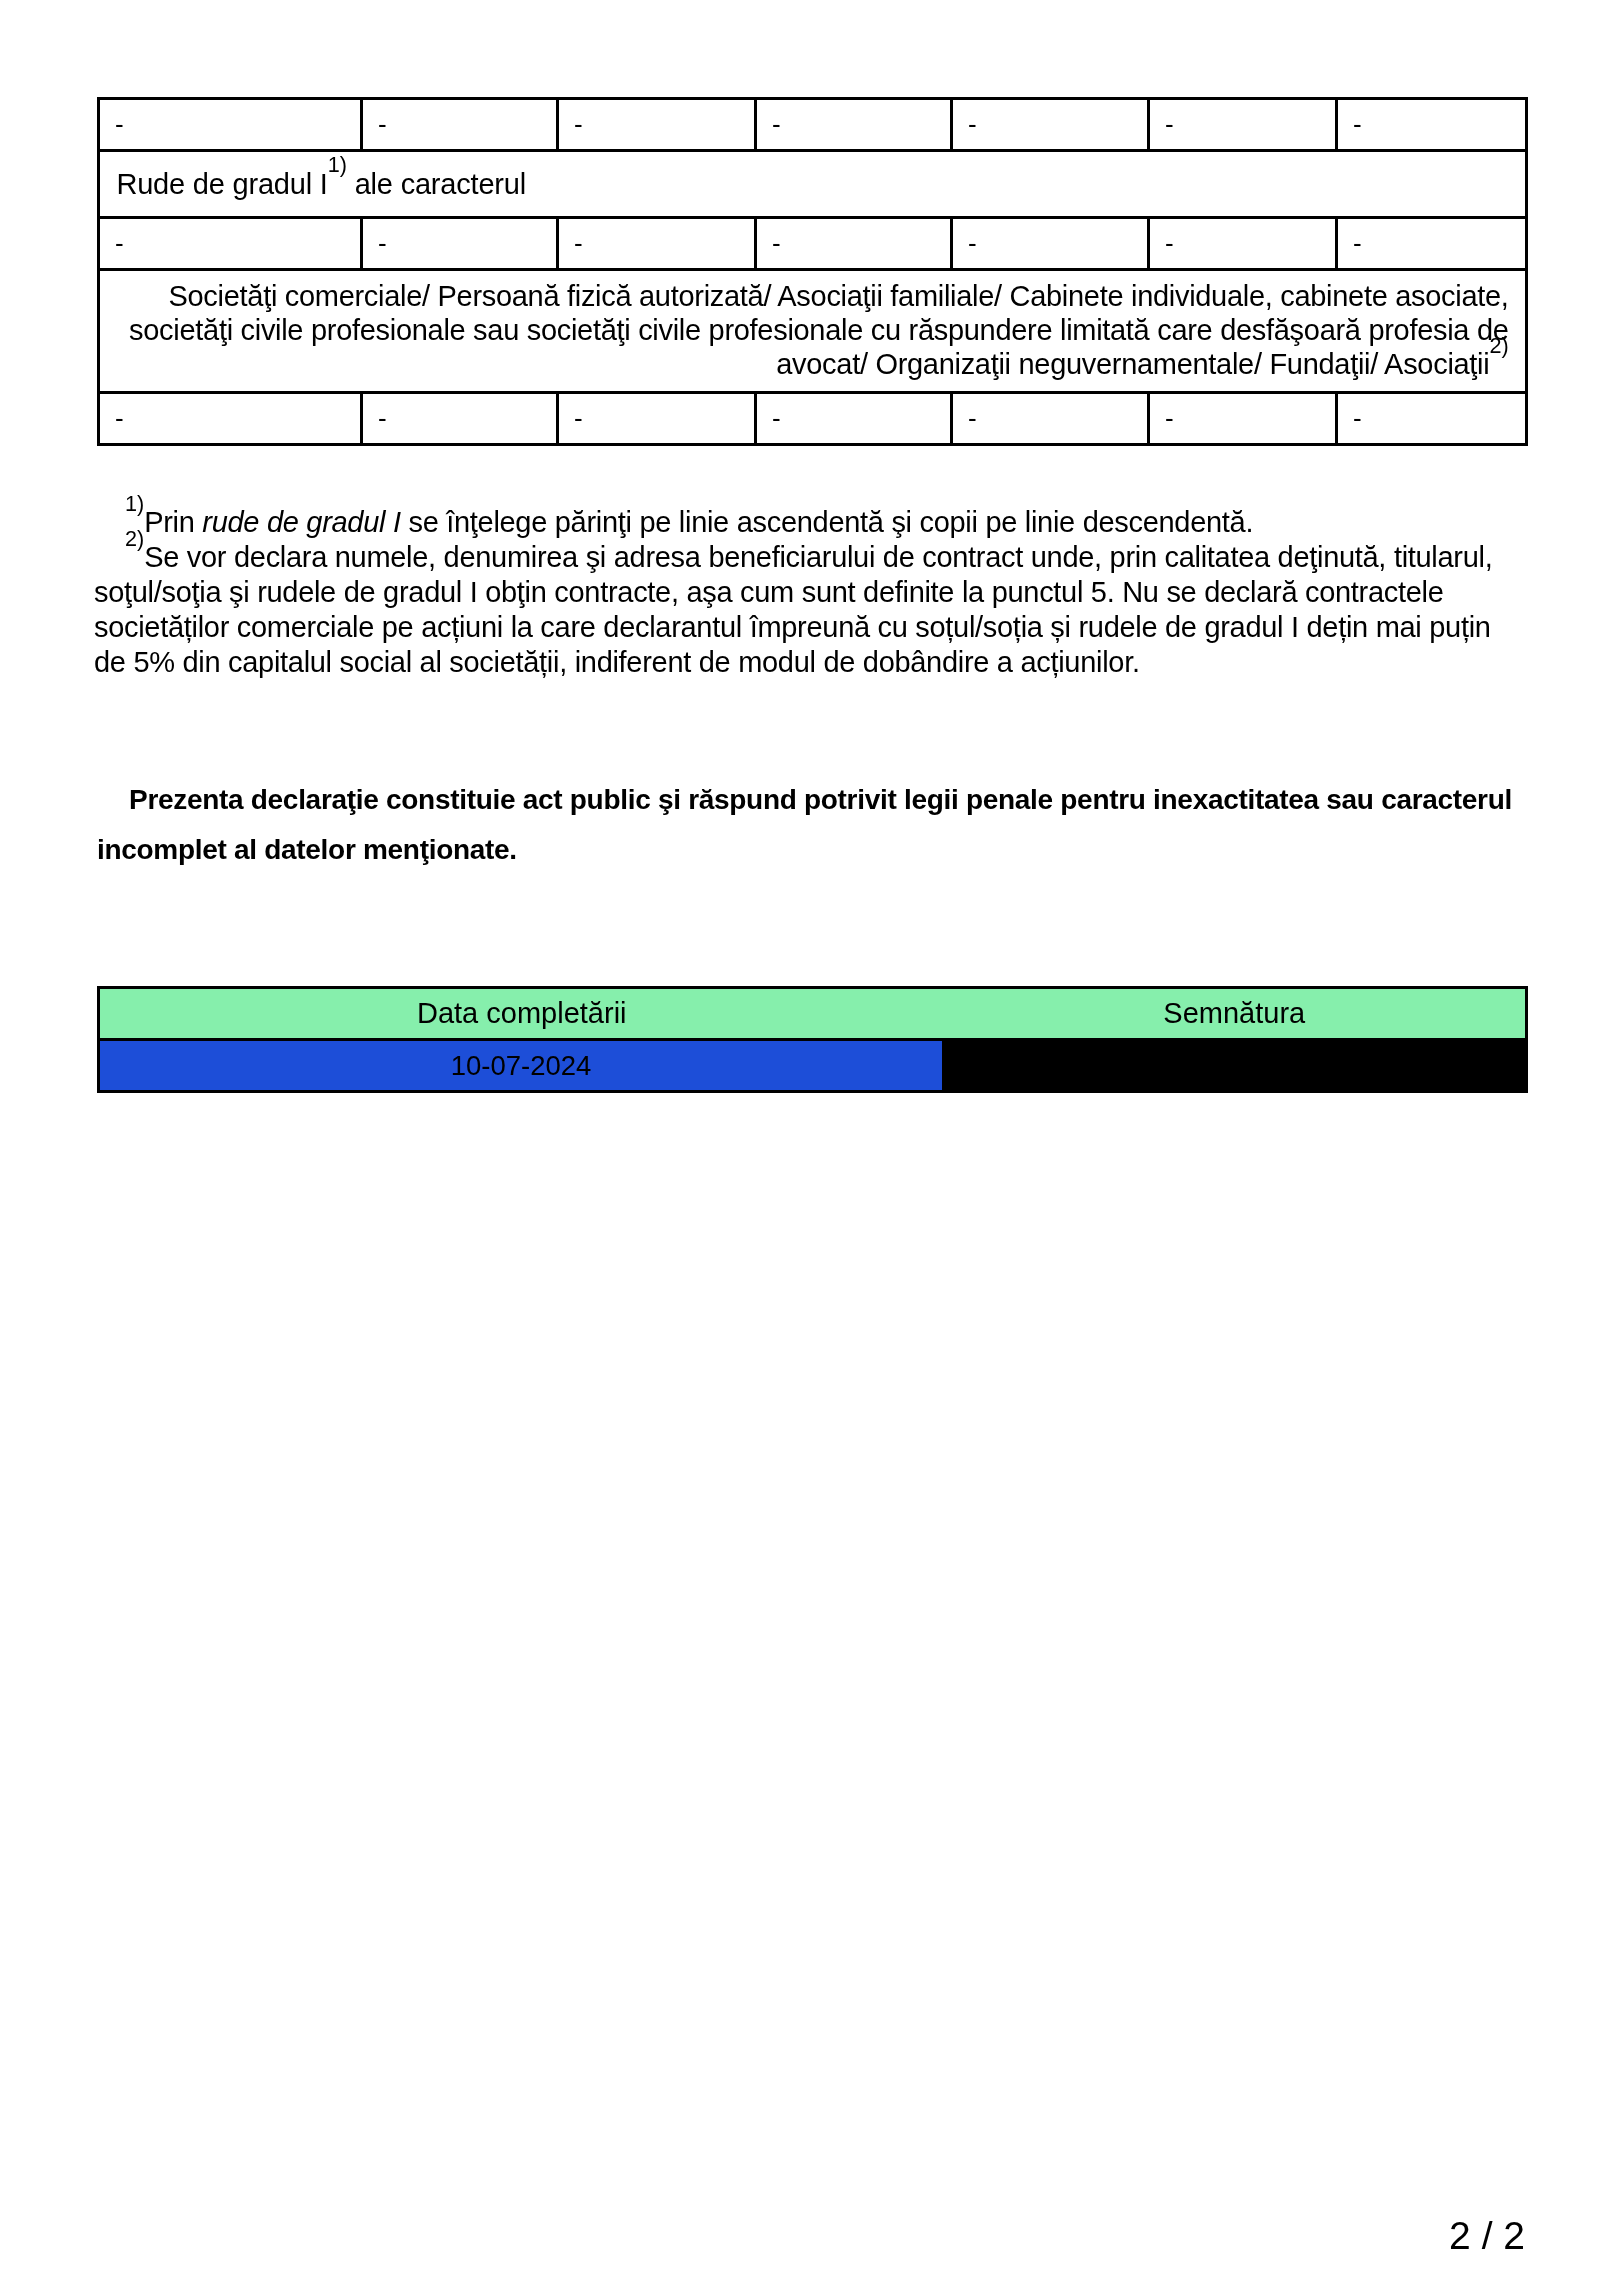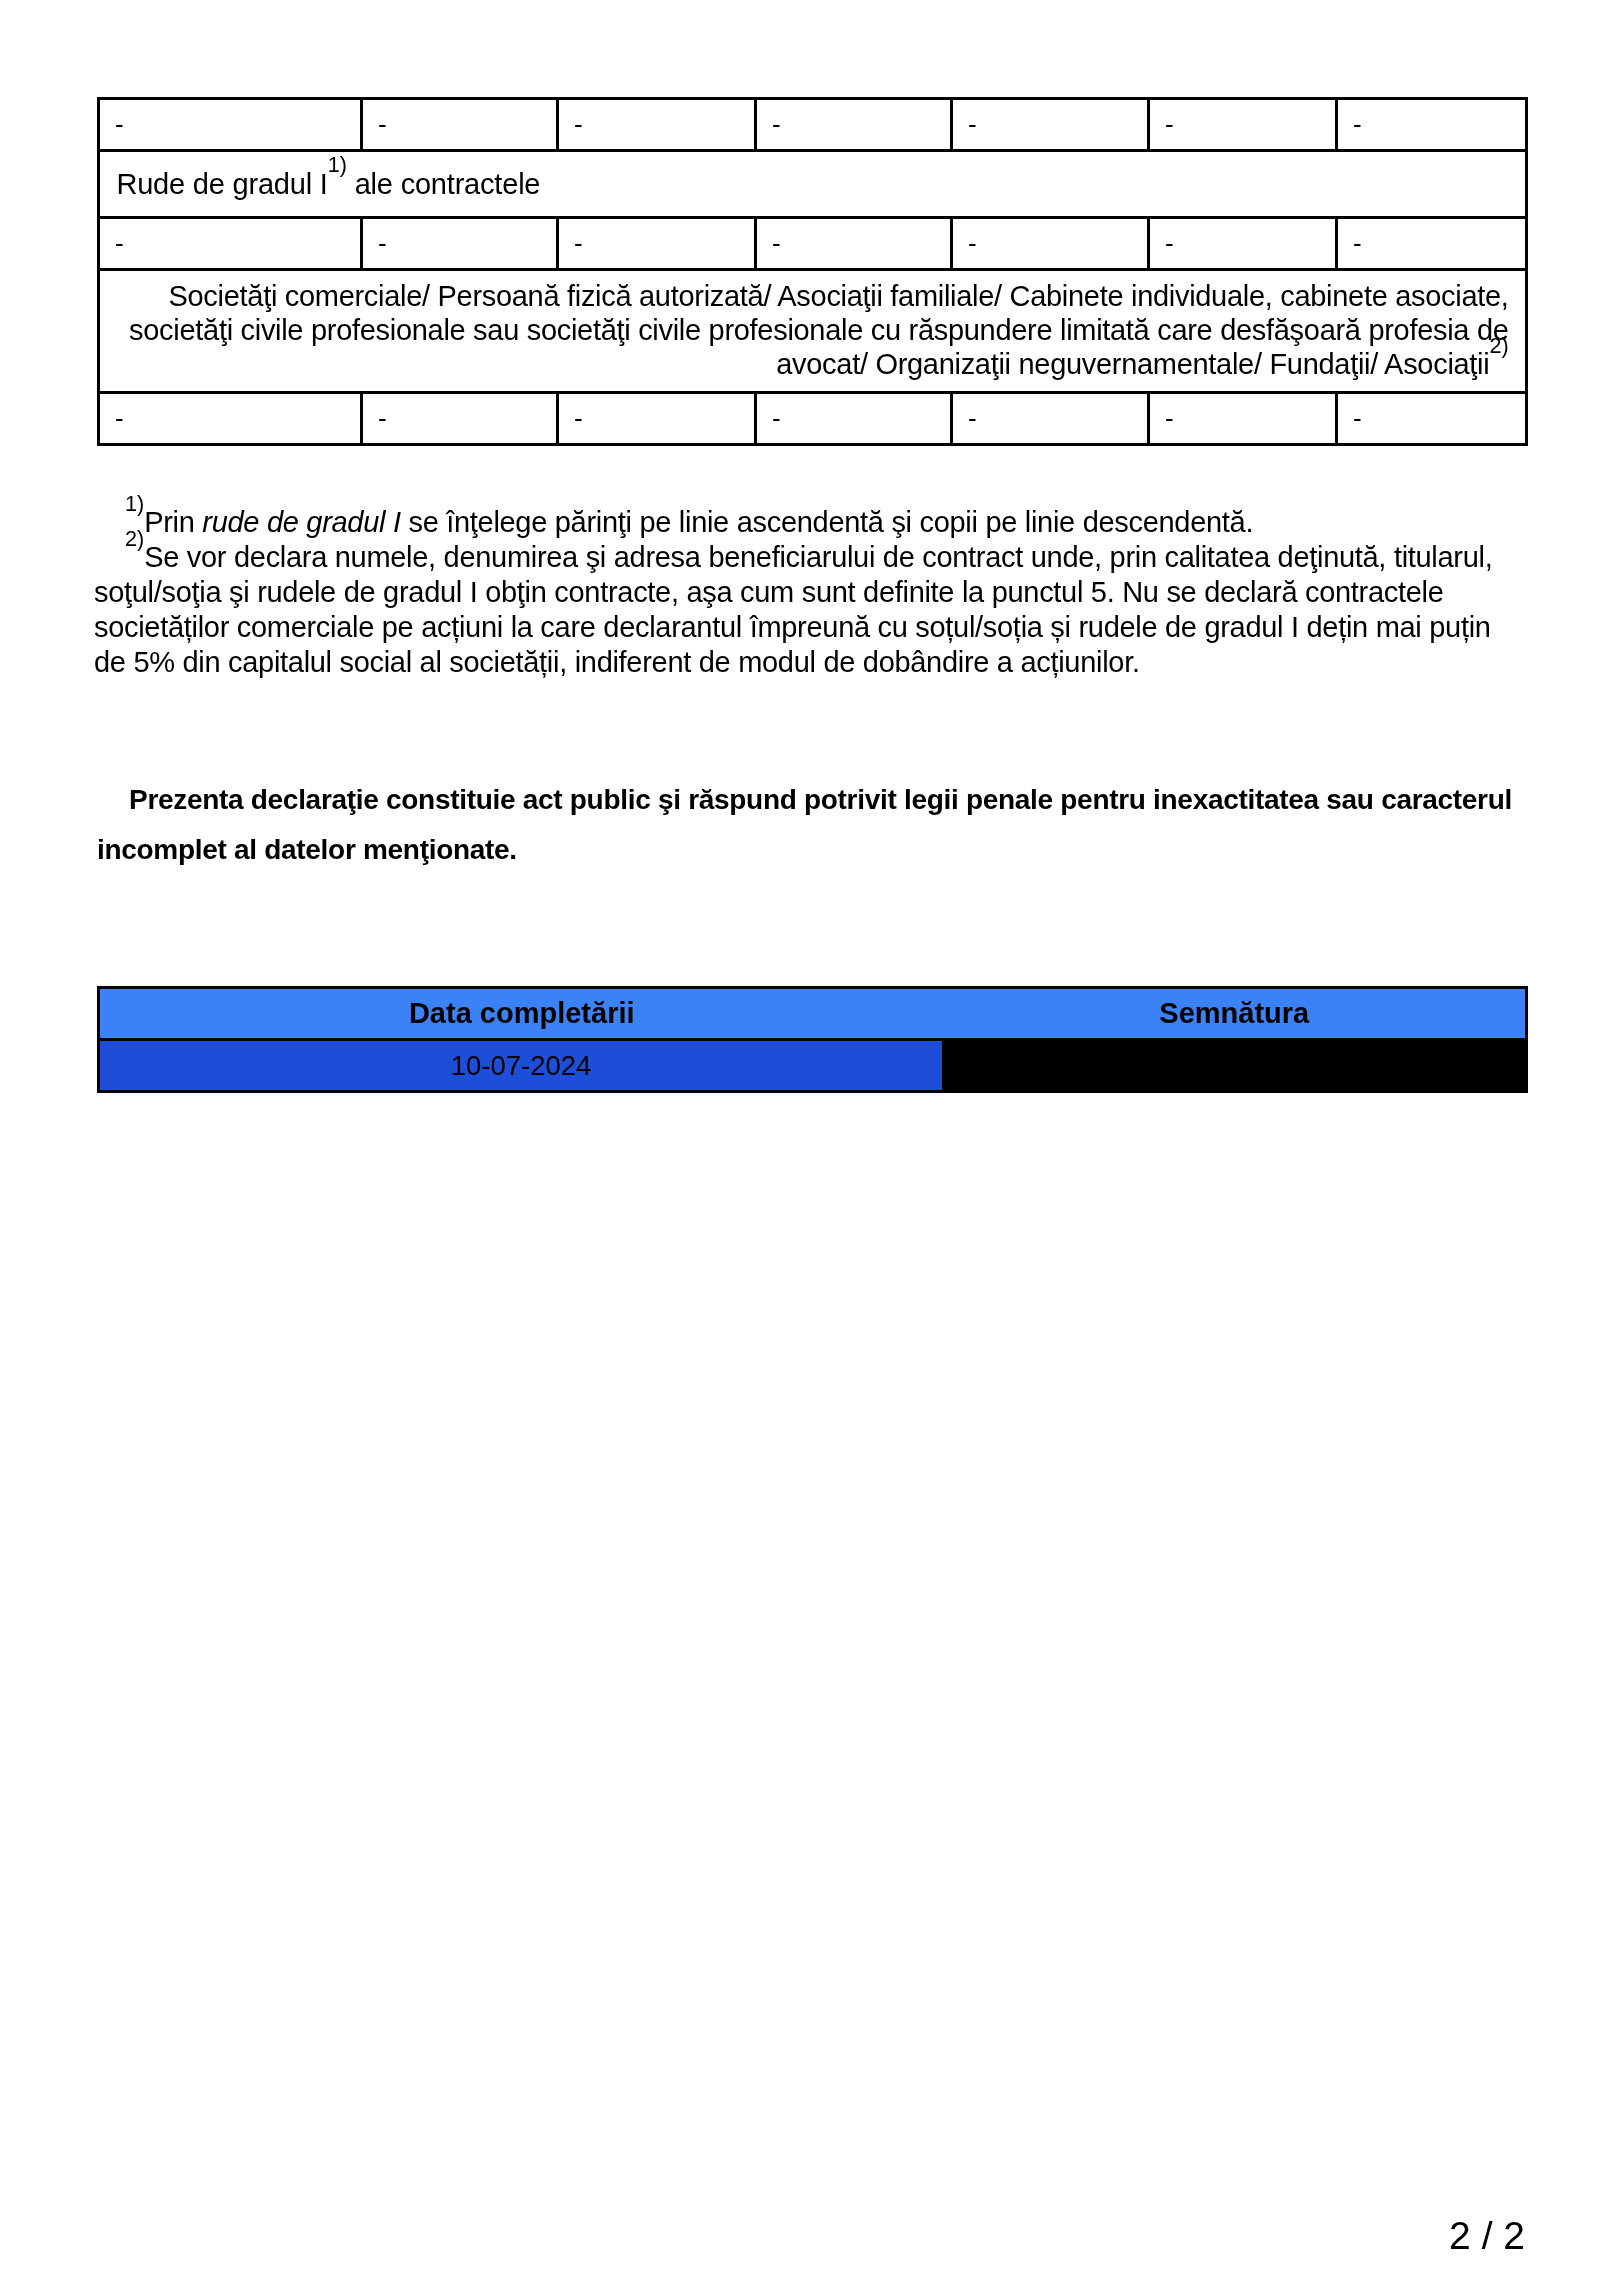--- a/index.html
+++ b/index.html
@@ -87,23 +87,23 @@
   .t2 {
     position: absolute;
     left: 97px;
     top: 986px;
     width: 1428px;
     table-layout: fixed;
   }
   .t2 th, .t2 td { border: 3.3px solid #000; vertical-align: middle; }
   .t2 th {
     height: 52px;
-    background: #3b82f6;
-    font-size: 29px;
-    font-weight: bold;
+    background: #86efac;
+    font-size: 29px;
+    font-weight: normal;
     text-align: center;
   }
   .t2 th.h-date { border-right: none; }
   .t2 th.h-sig  { border-left: none; }
   .t2 td { height: 52px; }
   .t2 td.v-date { text-align: center; font-size: 27.5px; background: #1d4ed8; }
   .t2 td.v-sig  { background: #000000; }
 
   
   .page-number {
@@ -134,21 +134,21 @@
       <tr class="row-dash">
         <td>-</td>
         <td>-</td>
         <td>-</td>
         <td>-</td>
         <td>-</td>
         <td>-</td>
         <td>-</td>
       </tr>
       <tr class="row-label">
-        <td colspan="7"><span>Rude de gradul I</span><sup class="fnmark">1)</sup><span> ale contractele</span></td>
+        <td colspan="7"><span>Rude de gradul I</span><sup class="fnmark">1)</sup><span> ale caracterul</span></td>
       </tr>
       <tr class="row-dash">
         <td>-</td>
         <td>-</td>
         <td>-</td>
         <td>-</td>
         <td>-</td>
         <td>-</td>
         <td>-</td>
       </tr>

